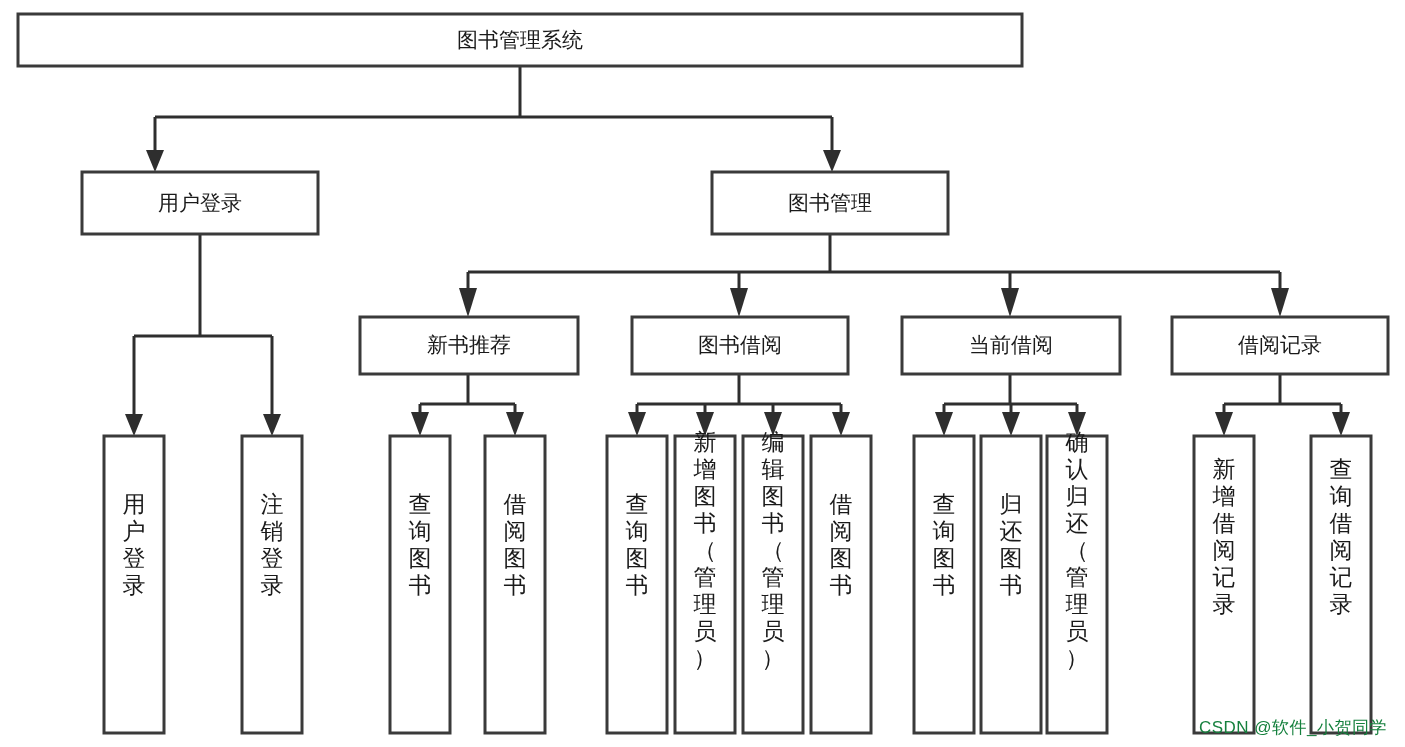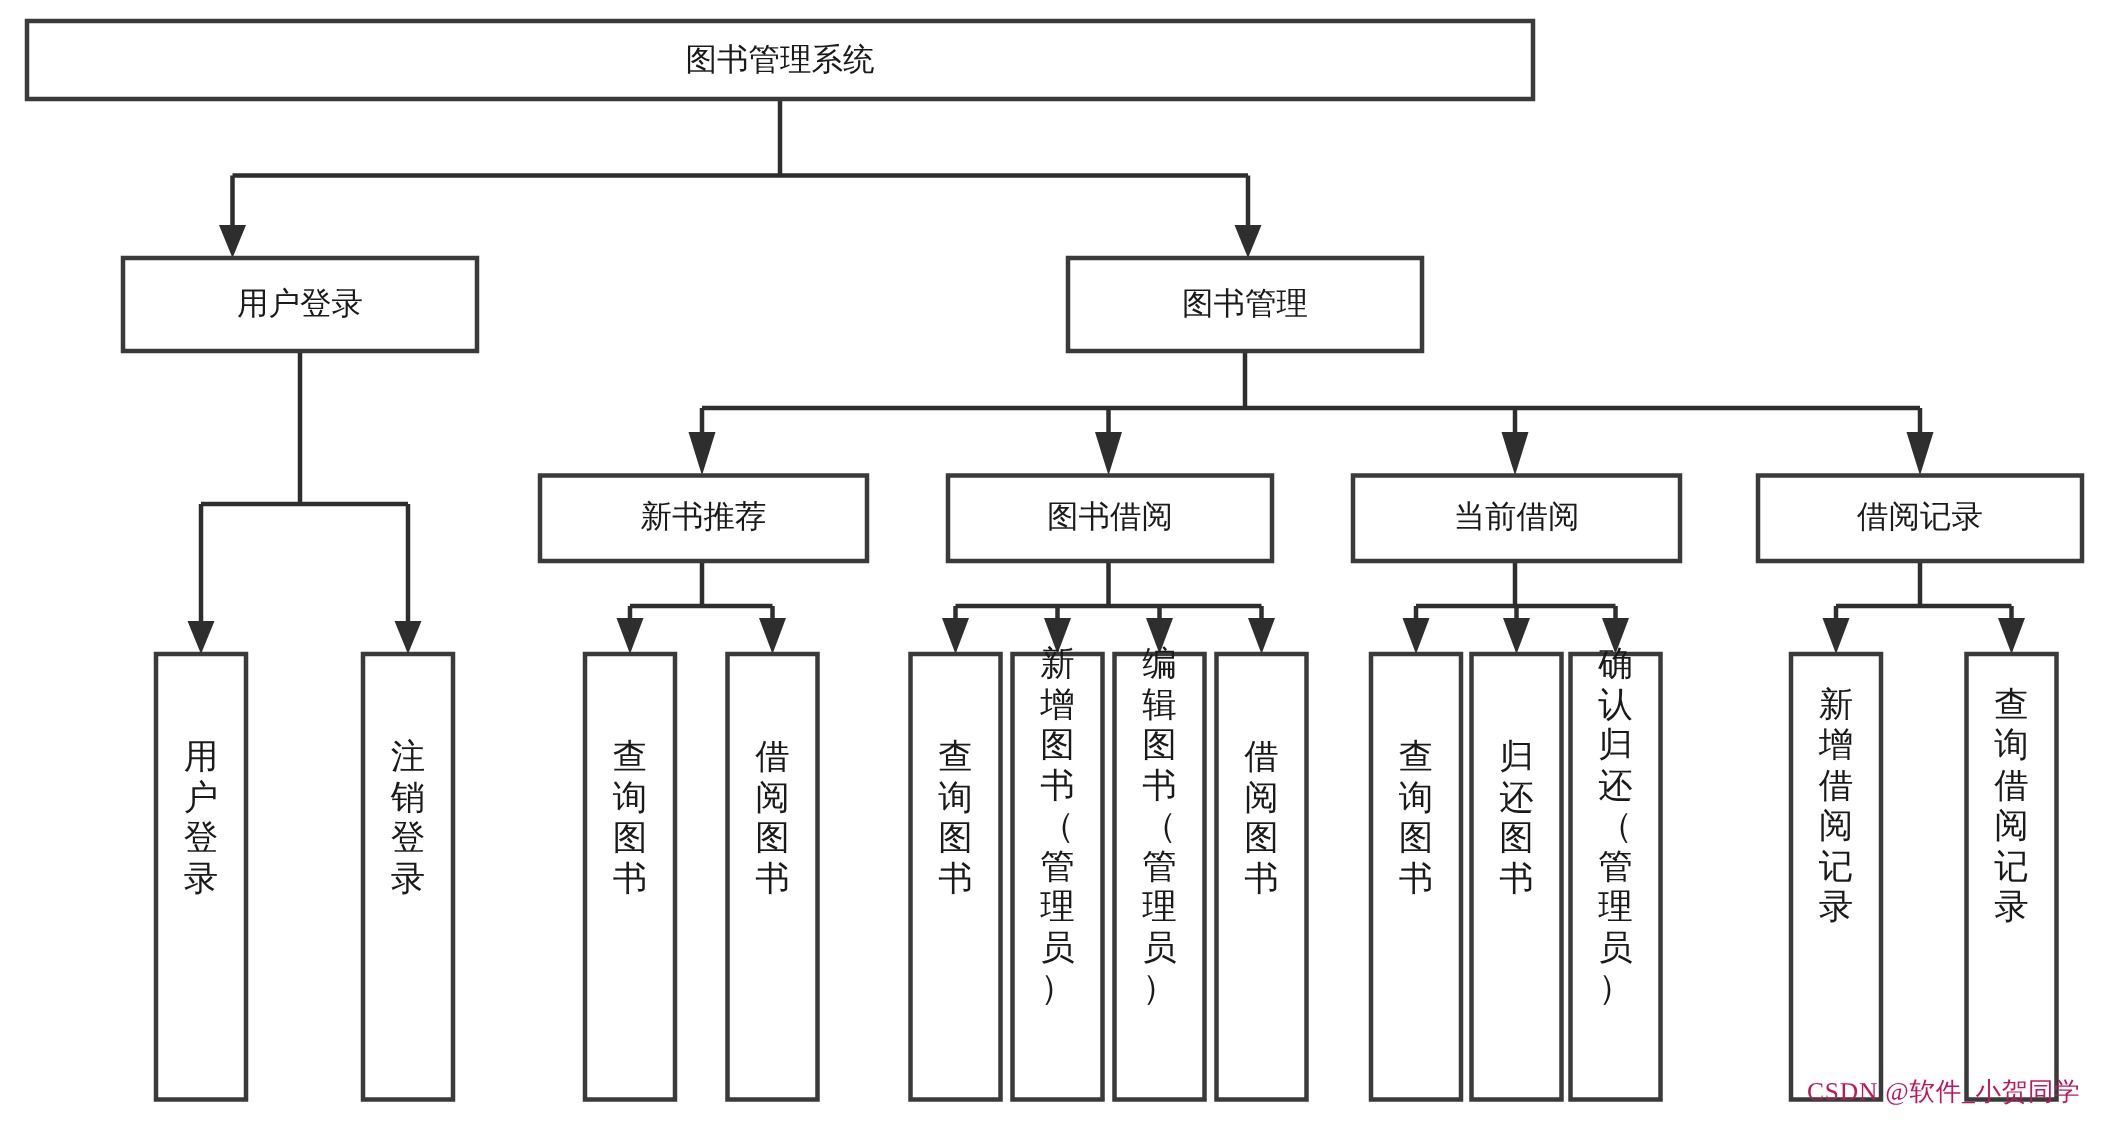--- a/index.html
+++ b/index.html
@@ -50,23 +50,23 @@
   .node-label-vertical {
     font-family: "Liberation Sans", "DejaVu Sans", sans-serif;
     fill: #1a1a1a;
     font-size: 23px;
     text-anchor: middle;
   }
   .watermark {
     position: absolute;
     right: 18px;
     bottom: 8px;
-    font-family: Liberation Serif, serif;
+    font-family: Liberation Sans, sans-serif;
     font-size: 17px;
-    color: #be185d;
+    color: #15803d;
     letter-spacing: 0.5px;
     white-space: nowrap;
     user-select: none;
   }
 </style>
 </head>
 <body>
 
 <div id="diagram-root">
 

